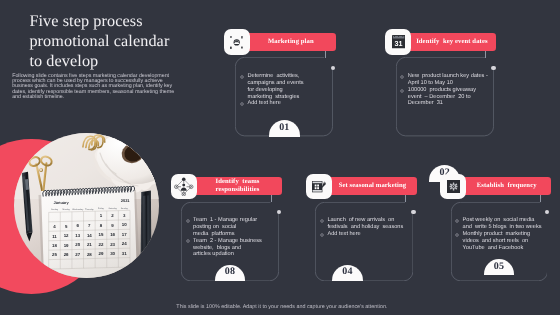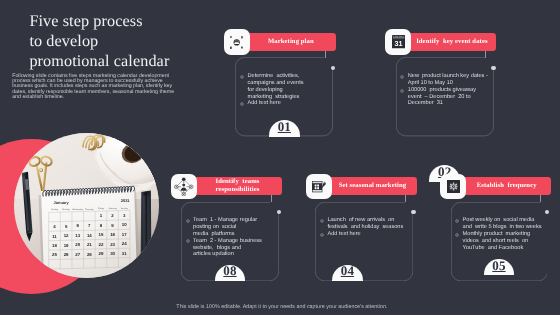--- a/index.html
+++ b/index.html
@@ -31,35 +31,35 @@
         display:flex;align-items:center;justify-content:center;text-align:center;
         font-family:"Liberation Serif",serif;font-weight:bold;font-size:6.65px;line-height:8.1px;
         color:#FFFFFF;letter-spacing:.1px;white-space:pre;}
 
   .bullets{position:absolute;font-size:5.65px;line-height:6.85px;color:#DEDDE3;letter-spacing:-0.02px;}
   .bullets .li{position:relative;padding-left:6.6px;white-space:pre;}
   .bullets .li > svg.bullet{position:absolute;left:-0.75px;top:1.75px;}
 
   .numcap{position:absolute;background:#FCFBFB;border-radius:100px 100px 0 0;
           display:flex;align-items:flex-end;justify-content:center;}
-  .numcap span{font-family:"Liberation Serif",serif;font-weight:bold;font-size:13px;
-          color:#2F3342;line-height:1;padding-bottom:3.3px;letter-spacing:.15px;text-decoration:underline;}
+  .numcap span{font-family:"Liberation Serif",serif;font-weight:bold;font-size:10px;
+          color:#2F3342;line-height:1;padding-bottom:3.3px;letter-spacing:.15px;}
 
   .footer{position:absolute;left:3.8px;right:0;top:304.2px;text-align:center;
           font-size:5.38px;line-height:6px;color:#BFBEC7;}
 </style>
 </head>
 <body>
 
 <div class="slide">
 
   <div class="title">
     <div>Five  step process</div>
+    <div>promotional  calendar</div>
     <div>to develop</div>
-    <div>promotional  calendar</div>
   </div>
 
   <div class="intro">Following slide contains five steps marketing calendar development process which can be used by managers to successfully achieve business goals. It includes steps such as marketing plan, identify key dates, identify responsible team members, seasonal marketing theme and establish timeline.</div>
 
   <div class="redcircle"></div>
   <div class="photo">
     <svg width="145" height="145" viewBox="0 0 145 145">
       <defs>
         <linearGradient id="deskg" x1="0.15" y1="0" x2="0.85" y2="1">
           <stop offset="0" stop-color="#EFEAE7"></stop>

